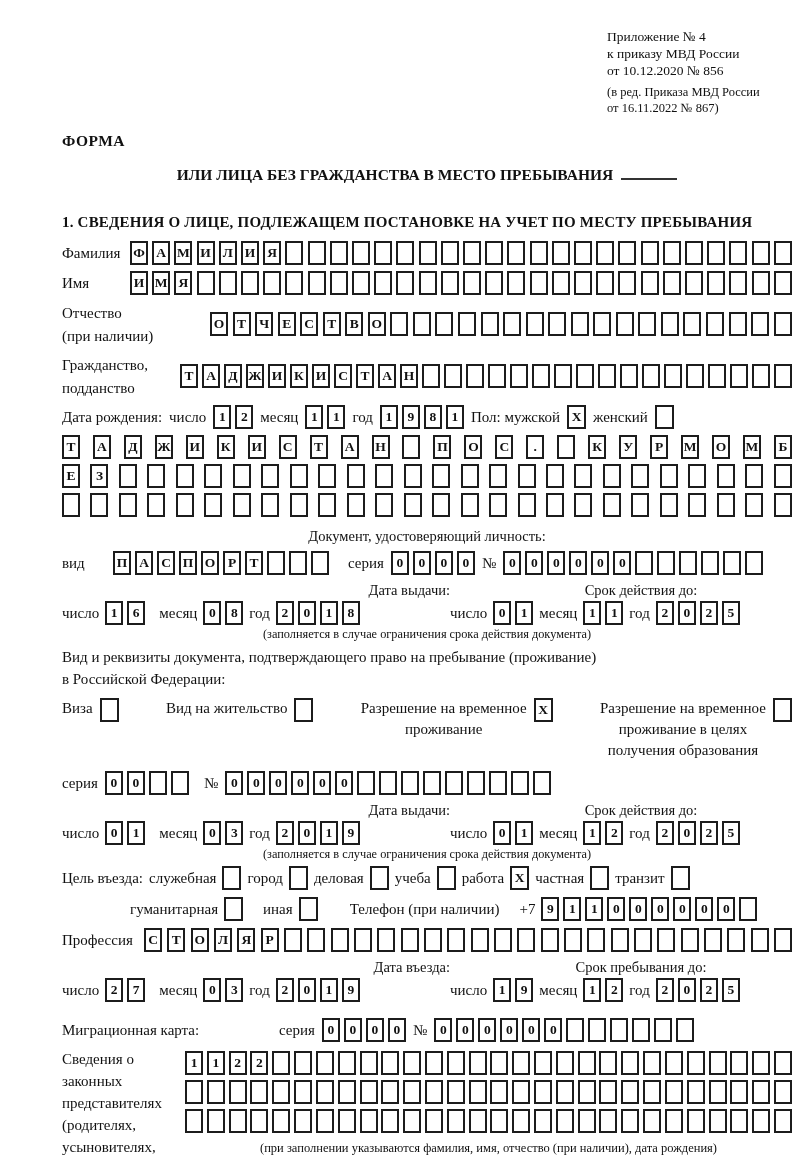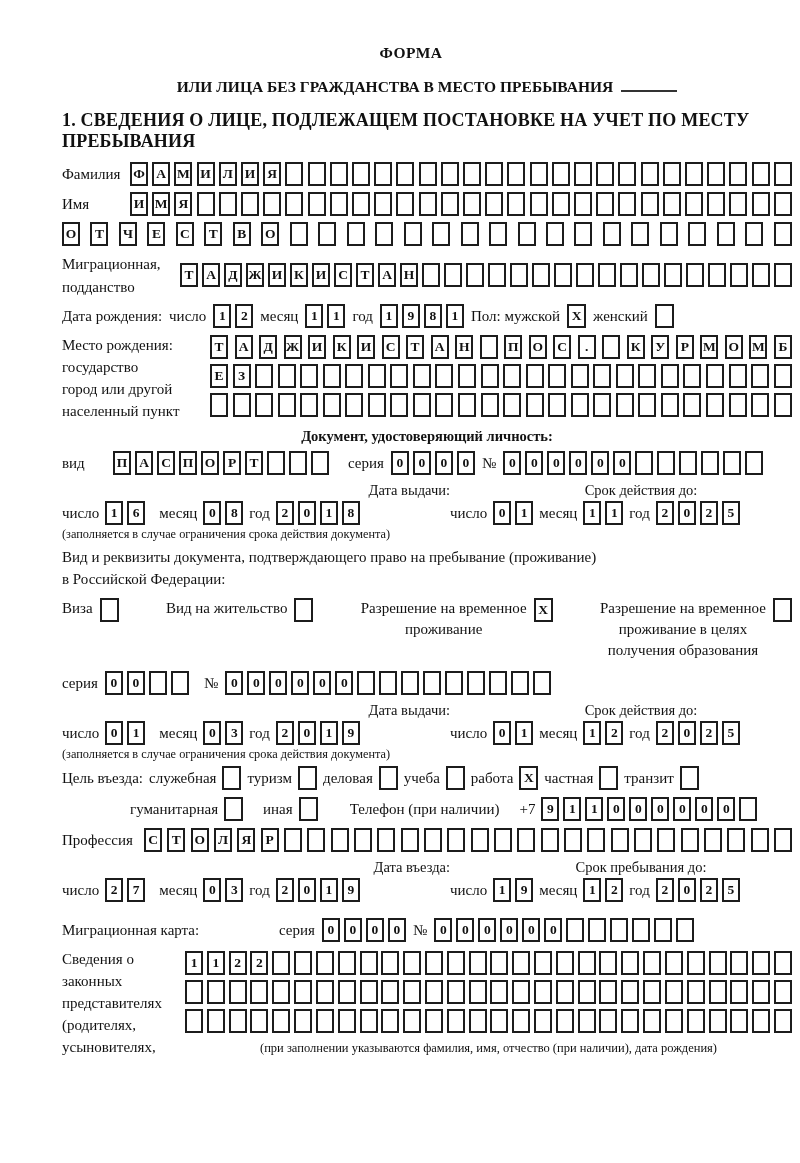--- a/index.html
+++ b/index.html
@@ -6,25 +6,25 @@
   html,body { background:#ffffff; }
   body {
     width:800px; height:1163px; overflow:hidden;
     color:#111; font-family:"Liberation Serif", serif; font-size:15px;
   }
   .page { padding:28px 8px 0 62px; width:800px; }
 
   
   .hdr-block { margin-left:auto; width:185px; font-size:13.5px; line-height:17px; }
   .hdr-sub { font-size:12.5px; line-height:16px; margin-top:5px; }
-  .form-label { text-align:center; padding-right:32px; font-weight:bold; font-size:15.5px; margin-top:16px; letter-spacing:0.5px; }
+  .form-label { text-align:left; padding-right:32px; font-weight:bold; font-size:15.5px; margin-top:16px; letter-spacing:0.5px; }
 
   .title { text-align:center; font-weight:bold; font-size:15.5px; line-height:22px; margin-top:14px; }
   .blank-line { display:inline-block; width:56px; border-bottom:2px solid #333; height:14px; margin-left:8px; }
-  .section-heading { font-weight:bold; font-size:18px; margin-top:12px; margin-bottom:10px; letter-spacing:0.2px; }
+  .section-heading { font-weight:bold; font-size:15px; margin-top:28px; margin-bottom:10px; letter-spacing:0.2px; }
 
   
   .row { display:flex; align-items:center; margin-bottom:6px; }
   .flabel { flex:none; line-height:24px; }
   .flabel .l2 { line-height:22px; }
   .w68  { width:68px; }
   .w118 { width:118px; }
   .w123 { width:123px; }
   .w148 { width:148px; }
 
@@ -40,32 +40,32 @@
     flex:none; display:inline-block; width:19px; height:24px; border:2px solid #1c1c1c;
     text-align:center; font-size:13.5px; line-height:20px; font-weight:bold; background:#fff;
   }
 
   .stackrows > .boxes { margin-bottom:5px; }
 
   .inline-row { display:flex; align-items:center; gap:7px; margin-bottom:6px; flex-wrap:nowrap; }
   .inline-row .lbl { white-space:nowrap; }
 
   
-  .doc-heading { text-align:center; font-weight:bold; font-size:14.5px; margin:2px 0 6px 0; }
+  .doc-heading { text-align:center; font-weight:normal; font-size:14.5px; margin:2px 0 6px 0; }
 
   
   .date-pair { display:flex; margin-top:4px; }
   .date-col-left { width:388px; flex:none; }
   .date-col-right { flex:1; }
   .date-heading { font-size:14.5px; line-height:18px; }
   .date-heading.left-h { text-align:right; padding-left:90px; }
   .date-heading.right-h { text-align:center; padding-left:40px; }
   .date-row { display:flex; align-items:center; gap:6px; margin-top:2px; }
   .date-row .lbl { white-space:nowrap; }
-  .footnote-r { text-align:left; font-size:12.3px; margin-top:2px; margin-bottom:4px; }
+  .footnote-r { text-align:center; font-size:12.3px; margin-top:2px; margin-bottom:4px; }
 
   .intro-line { line-height:22px; }
 
   
   .opts-row { display:flex; justify-content:space-between; align-items:flex-start; margin-top:8px; margin-bottom:10px; }
   .opt { display:flex; align-items:flex-start; gap:7px; }
   .opt .olabel { line-height:21px; }
   .opt .olabel.center { text-align:center; }
   .opt .olabel.wide { max-width:190px; }
 
@@ -75,20 +75,29 @@
   .indent68 { margin-left:68px; }
   .gap-l { margin-left:14px; }
 
   .reps-footnote { text-align:center; font-size:12.5px; margin-top:8px; }
 </style>
 </head>
 <body>
 
 <div class="page">
 
+  <div class="hdr-block">
+    <div>Приложение № 4</div>
+    <div>к приказу МВД России</div>
+    <div>от 10.12.2020 № 856</div>
+    <div class="hdr-sub">
+      <div>(в ред. Приказа МВД России</div>
+      <div>от 16.11.2022 № 867)</div>
+    </div>
+  </div>
   <div class="form-label">ФОРМА</div>
 
   <div class="title">
     <div><span>ИЛИ ЛИЦА БЕЗ ГРАЖДАНСТВА В МЕСТО ПРЕБЫВАНИЯ</span><span class="blank-line"></span></div>
   </div>
 
   <div class="section-heading">1. СВЕДЕНИЯ О ЛИЦЕ, ПОДЛЕЖАЩЕМ ПОСТАНОВКЕ НА УЧЕТ ПО МЕСТУ ПРЕБЫВАНИЯ</div>
 
   <div class="row">
     <div class="flabel w68">Фамилия</div>
@@ -156,20 +165,24 @@
         <span class="cell"></span>
         <span class="cell"></span>
         <span class="cell"></span>
         <span class="cell"></span>
         <span class="cell"></span>
         <span class="cell"></span>
       </div>
   </div>
 
   <div class="row">
+    <div class="flabel w148">
+      <div>Отчество</div>
+      <div class="l2">(при наличии)</div>
+    </div>
     <div class="boxes fill">
         <span class="cell">О</span>
         <span class="cell">Т</span>
         <span class="cell">Ч</span>
         <span class="cell">Е</span>
         <span class="cell">С</span>
         <span class="cell">Т</span>
         <span class="cell">В</span>
         <span class="cell">О</span>
         <span class="cell"></span>
@@ -188,21 +201,21 @@
         <span class="cell"></span>
         <span class="cell"></span>
         <span class="cell"></span>
         <span class="cell"></span>
         <span class="cell"></span>
       </div>
   </div>
 
   <div class="row">
     <div class="flabel w118">
-      <div>Миграционная,</div>
+      <div>Гражданство,</div>
       <div class="l2">подданство</div>
     </div>
     <div class="boxes fill">
         <span class="cell">Т</span>
         <span class="cell">А</span>
         <span class="cell">Д</span>
         <span class="cell">Ж</span>
         <span class="cell">И</span>
         <span class="cell">К</span>
         <span class="cell">И</span>
@@ -249,26 +262,20 @@
         <span class="cell">8</span>
         <span class="cell">1</span>
       </span>
     <span class="lbl">Пол: мужской</span>
     <span class="checkbox">X</span>
     <span class="lbl">женский</span>
     <span class="checkbox"></span>
   </div>
 
   <div class="row">
-    <div class="flabel w148">
-      <div class="l2">Место рождения:</div>
-      <div class="l2">государство</div>
-      <div class="l2">город или другой</div>
-      <div class="l2">населенный пункт</div>
-    </div>
     <div class="stackrows" style="flex:1">
       <div class="boxes fill">
           <span class="cell">Т</span>
           <span class="cell">А</span>
           <span class="cell">Д</span>
           <span class="cell">Ж</span>
           <span class="cell">И</span>
           <span class="cell">К</span>
           <span class="cell">И</span>
           <span class="cell">С</span>
@@ -538,21 +545,21 @@
           </span>
       </div>
     </div>
   </div>
   <div class="footnote-r">(заполняется в случае ограничения срока действия документа)</div>
 
   <div class="purpose-row">
     <span class="plabel">Цель въезда:</span>
     <span class="plabel">служебная</span>
     <span class="checkbox"></span>
-    <span class="plabel">туризм</span>
+    <span class="plabel">город</span>
     <span class="checkbox"></span>
     <span class="plabel">деловая</span>
     <span class="checkbox"></span>
     <span class="plabel">учеба</span>
     <span class="checkbox"></span>
     <span class="plabel">работа</span>
     <span class="checkbox">X</span>
     <span class="plabel">частная</span>
     <span class="checkbox"></span>
     <span class="plabel">транзит</span>

